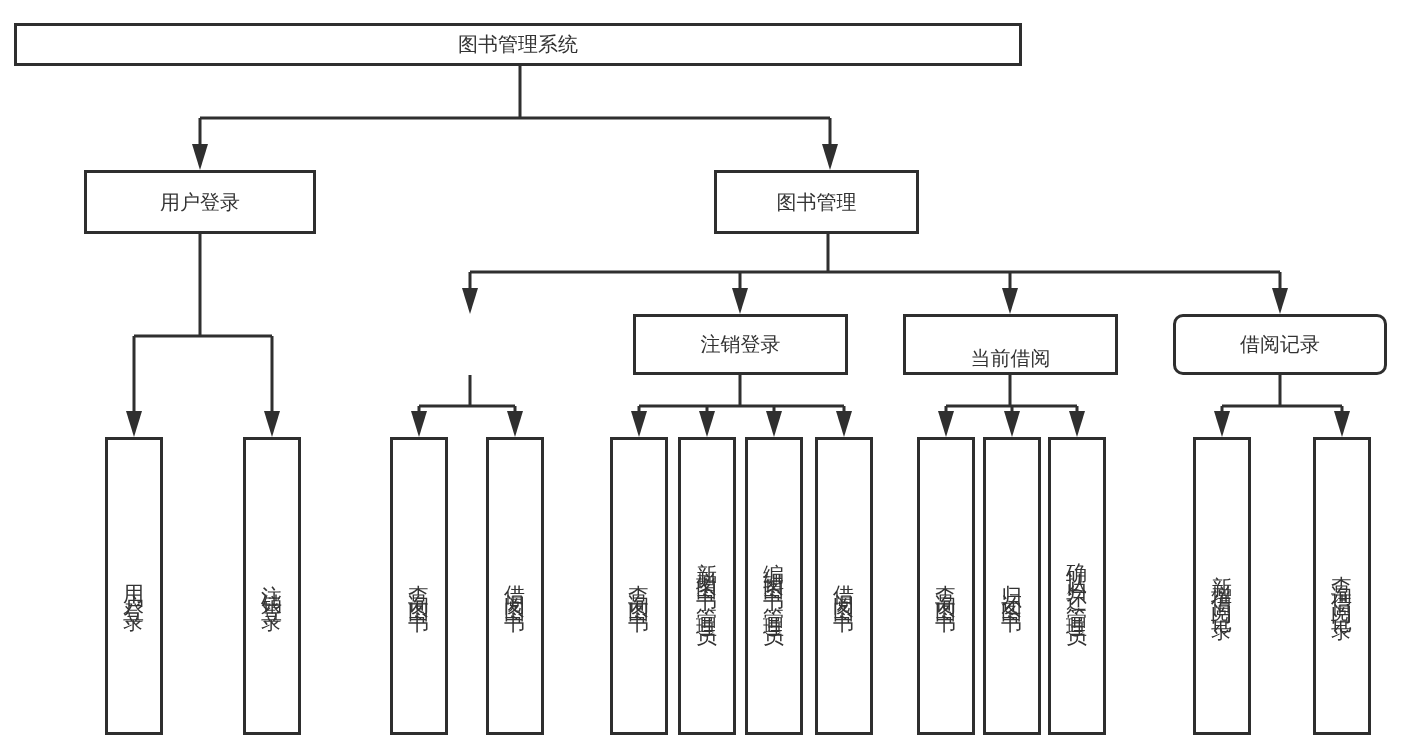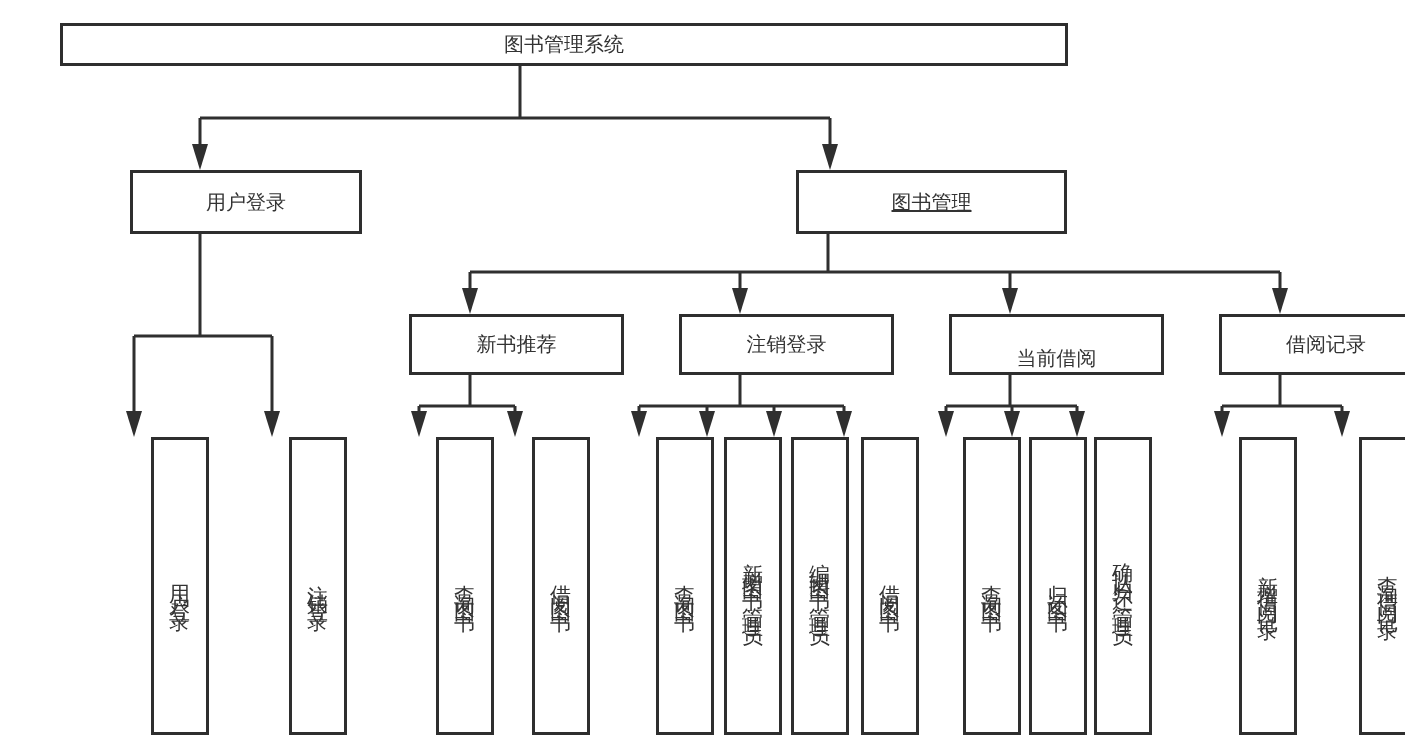--- a/index.html
+++ b/index.html
@@ -21,21 +21,20 @@
   .connectors path { stroke: #2f2f2f; stroke-width: 3; fill: none; }
   .connectors polygon { fill: #2f2f2f; stroke: none; }
   .box {
     position: absolute;
     background: #ffffff;
     border: 3px solid #2e2e2e;
     box-sizing: border-box;
     display: flex;
     align-items: center;
     justify-content: center;
-    margin-left: 46px;
   }
   .hlabel { font-size: 20px; color: #333333; white-space: nowrap; }
   .root-box  { left: 14px;  top: 23px;  width: 1008px; height: 43px; }
   .lvl2 { top: 170px; height: 64px; }
   .lvl3 { top: 314px; height: 61px; }
   .leaf { top: 437px; height: 298px; width: 58px; }
   .vtext {
     writing-mode: vertical-rl;
     text-orientation: mixed;
     font-size: 21px;
@@ -108,34 +107,31 @@
     </g>
   </svg>
 
   <div class="box root-box">
     <span class="hlabel">图书管理系统</span>
   </div>
 
   <div class="box lvl2" style="left:84px; width:232px;">
     <span class="hlabel">用户登录</span>
   </div>
-  <div class="box lvl2" style="left:750px; width:271px;text-decoration:underline;">
+  <div class="box lvl2" style="left:714px; width:205px;">
     <span class="hlabel">图书管理</span>
   </div>
 
-  <div class="box lvl3" style="left:363px; width:215px;">
-    <span class="hlabel">新书推荐</span>
-  </div>
   <div class="box lvl3" style="left:633px; width:215px;">
     <span class="hlabel">注销登录</span>
   </div>
   <div class="box lvl3" style="left:903px; width:215px;align-items:flex-end;">
     <span class="hlabel">当前借阅</span>
   </div>
-  <div class="box lvl3" style="left:1173px; width:214px;">
+  <div class="box lvl3" style="left:1173px; width:214px;border-radius:10px;">
     <span class="hlabel">借阅记录</span>
   </div>
 
   <div class="box leaf" style="left:105px;">
     <span class="vtext">用户登录</span>
   </div>
   <div class="box leaf" style="left:243px;">
     <span class="vtext">注销登录</span>
   </div>
 

